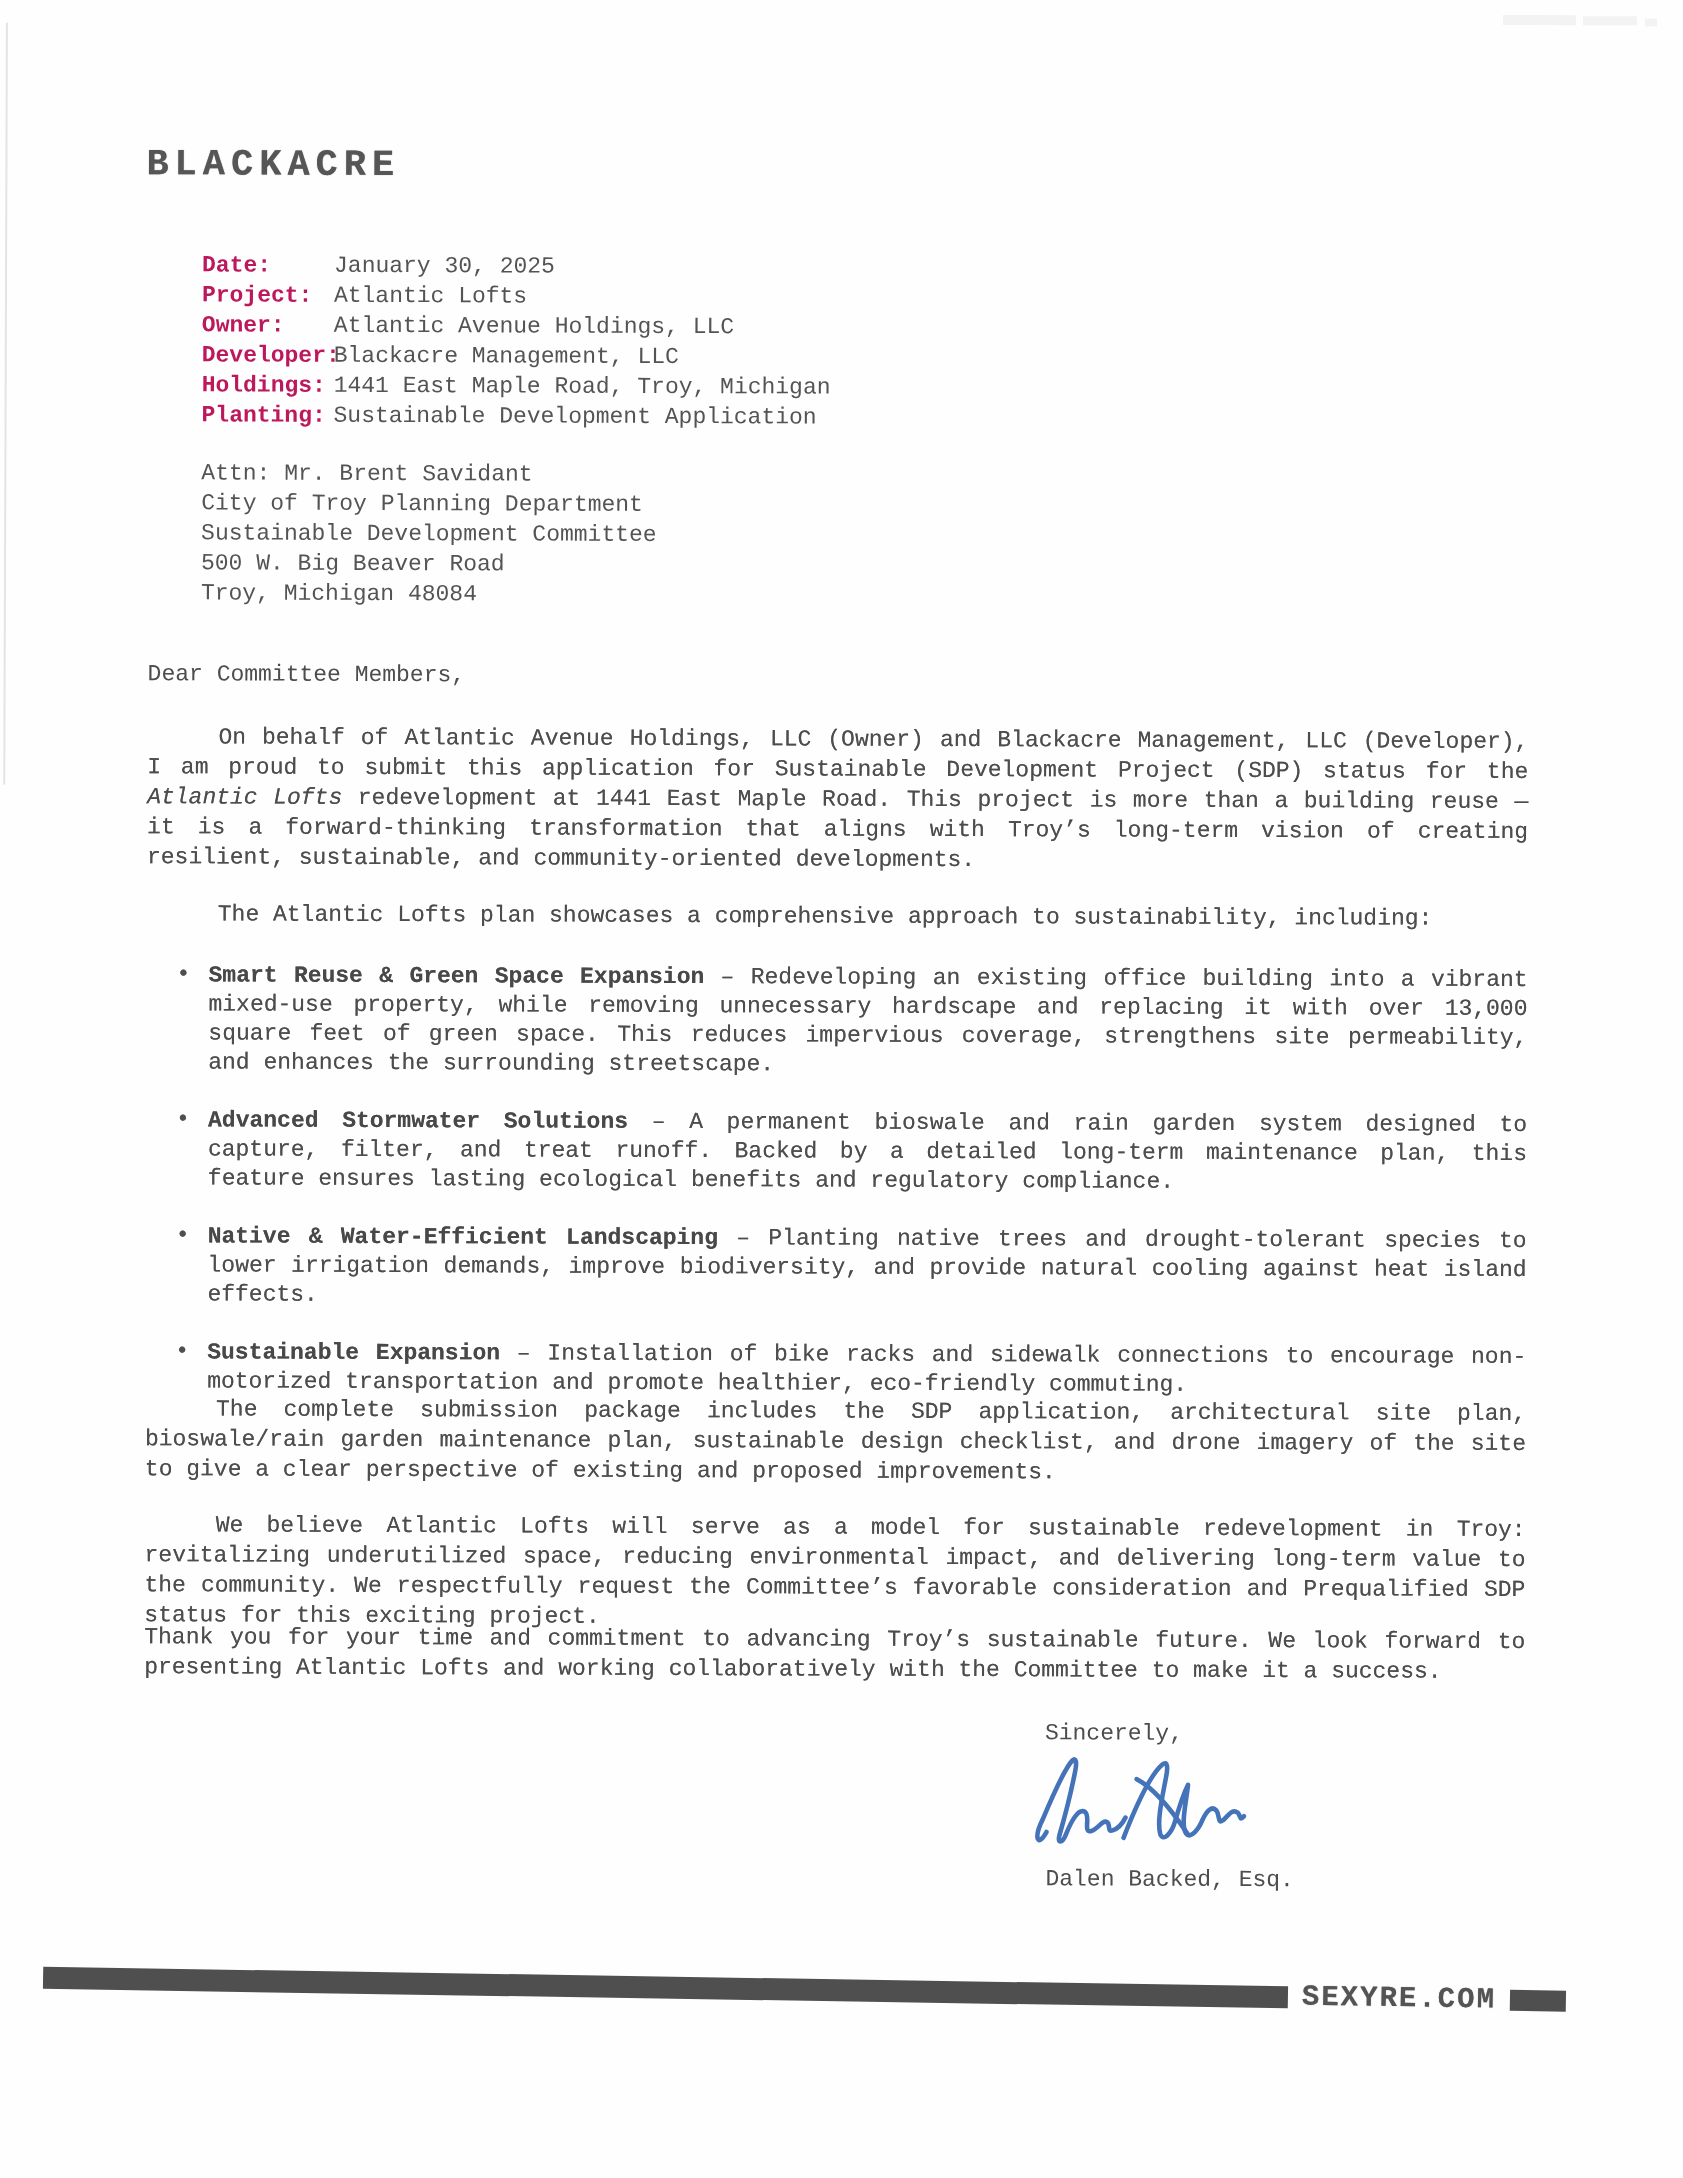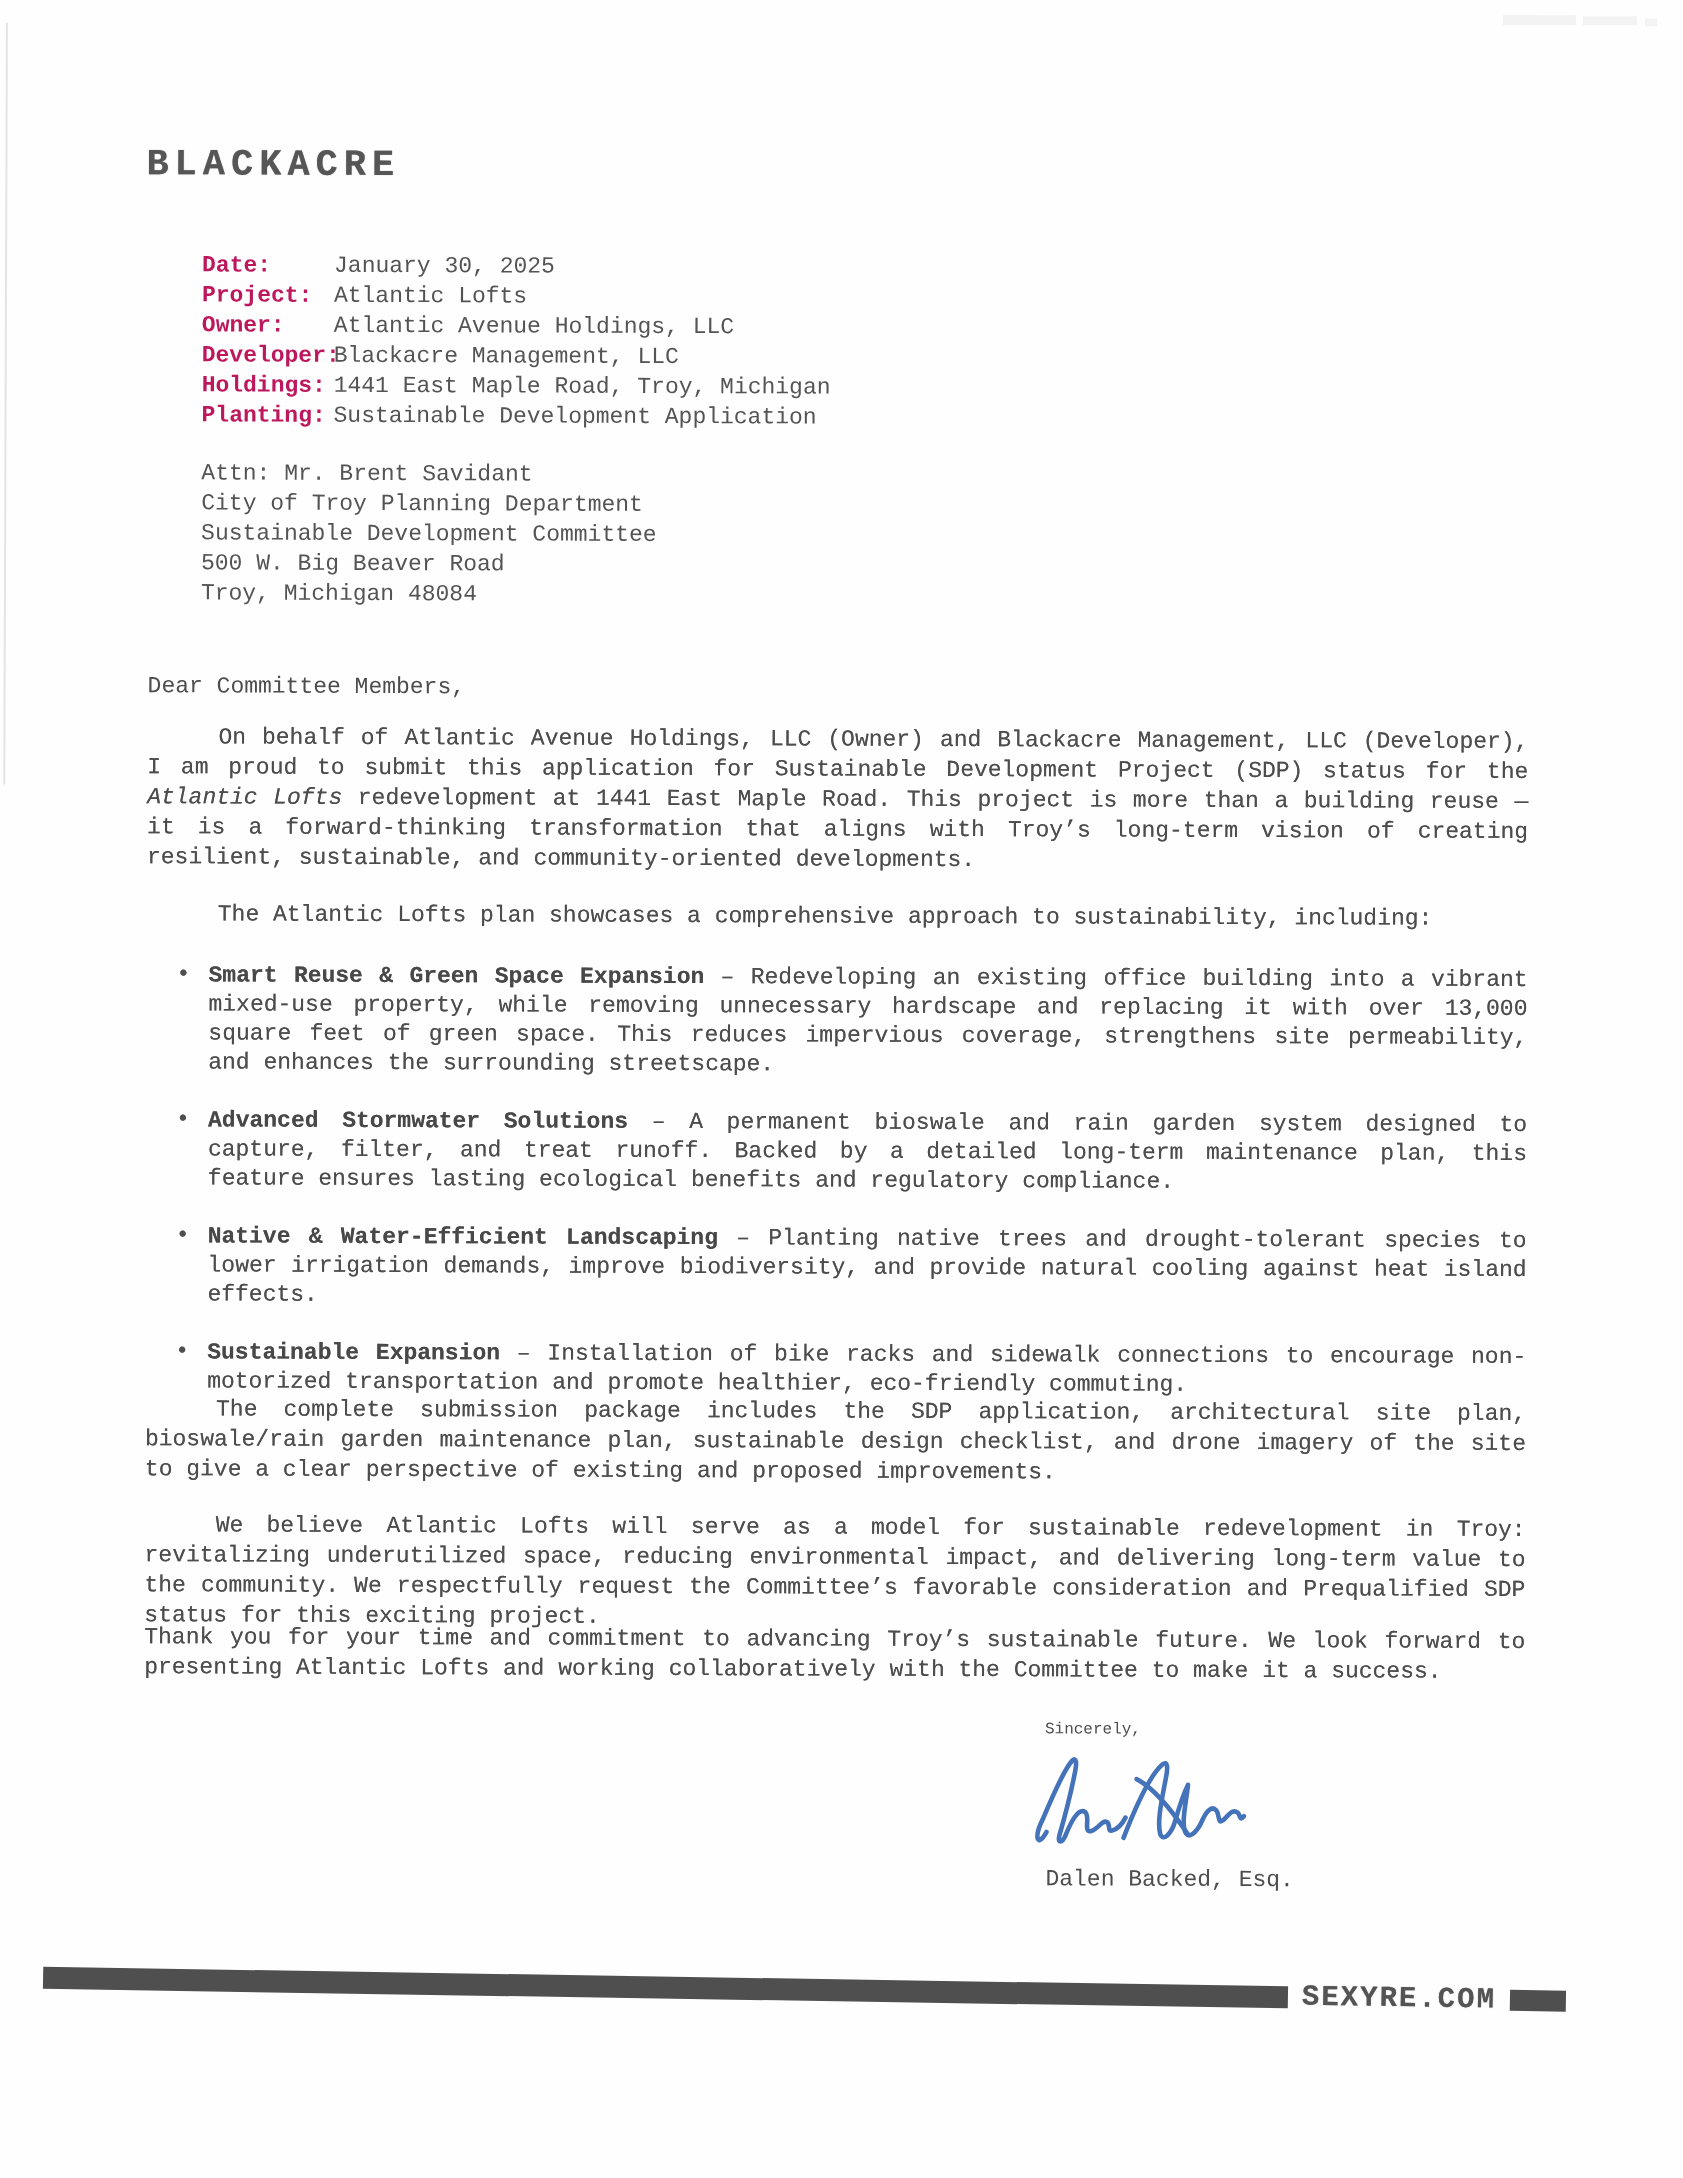--- a/index.html
+++ b/index.html
@@ -29,34 +29,34 @@
   .to-label{width:132px;font-weight:700;color:#4f4f4f;}
   .to-lines div{color:#545454;}
   .bodytext{
     left:150px;width:1381px;
     font-size:23px;line-height:30px;
     text-align:justify;
     color:#4d4d4d;
     text-shadow:0 0 0.5px #7d7d7d;
   }
   .indent{text-indent:71px;}
-  .salutation{left:150px;top:663px;font-size:23px;color:#4d4d4d;margin-top:12px;}
+  .salutation{left:150px;top:663px;font-size:23px;color:#4d4d4d;}
   ul.blist{left:150px;top:963px;width:1381px;margin:0;padding:0;list-style:none;}
   ul.blist li{
     position:relative;
     padding-left:62px;
     margin-bottom:29px;
     font-size:23px;line-height:29px;
     text-align:justify;
     color:#4d4d4d;
     text-shadow:0 0 0.5px #7d7d7d;
   }
   .dot{position:absolute;left:30px;top:-1px;font-size:23px;color:#4f4f4f;}
   .btitle{font-weight:700;color:#484848;}
-  .valediction{left:1051px;top:1719px;font-size:16px;color:#4d4d4d;}
+  .valediction{left:1051px;top:1719px;font-size:23px;color:#4d4d4d;}
   .signature{left:1040px;top:1746px;color:var(--signature-blue,#4573b9);}
   .signer{left:1052px;top:1865px;font-size:23px;color:#4d4d4d;}
   .footer{
     position:absolute;left:50px;top:1963px;width:1604px;
     display:flex;align-items:center;gap:14px;
     transform:rotate(0.7deg);transform-origin:left center;
   }
   .bar-main{width:1245px;height:22px;background:var(--bar-gray,#4f4f4f);}
   .bar-end{width:56px;height:21px;background:var(--bar-gray,#4f4f4f);}
   .brand{

